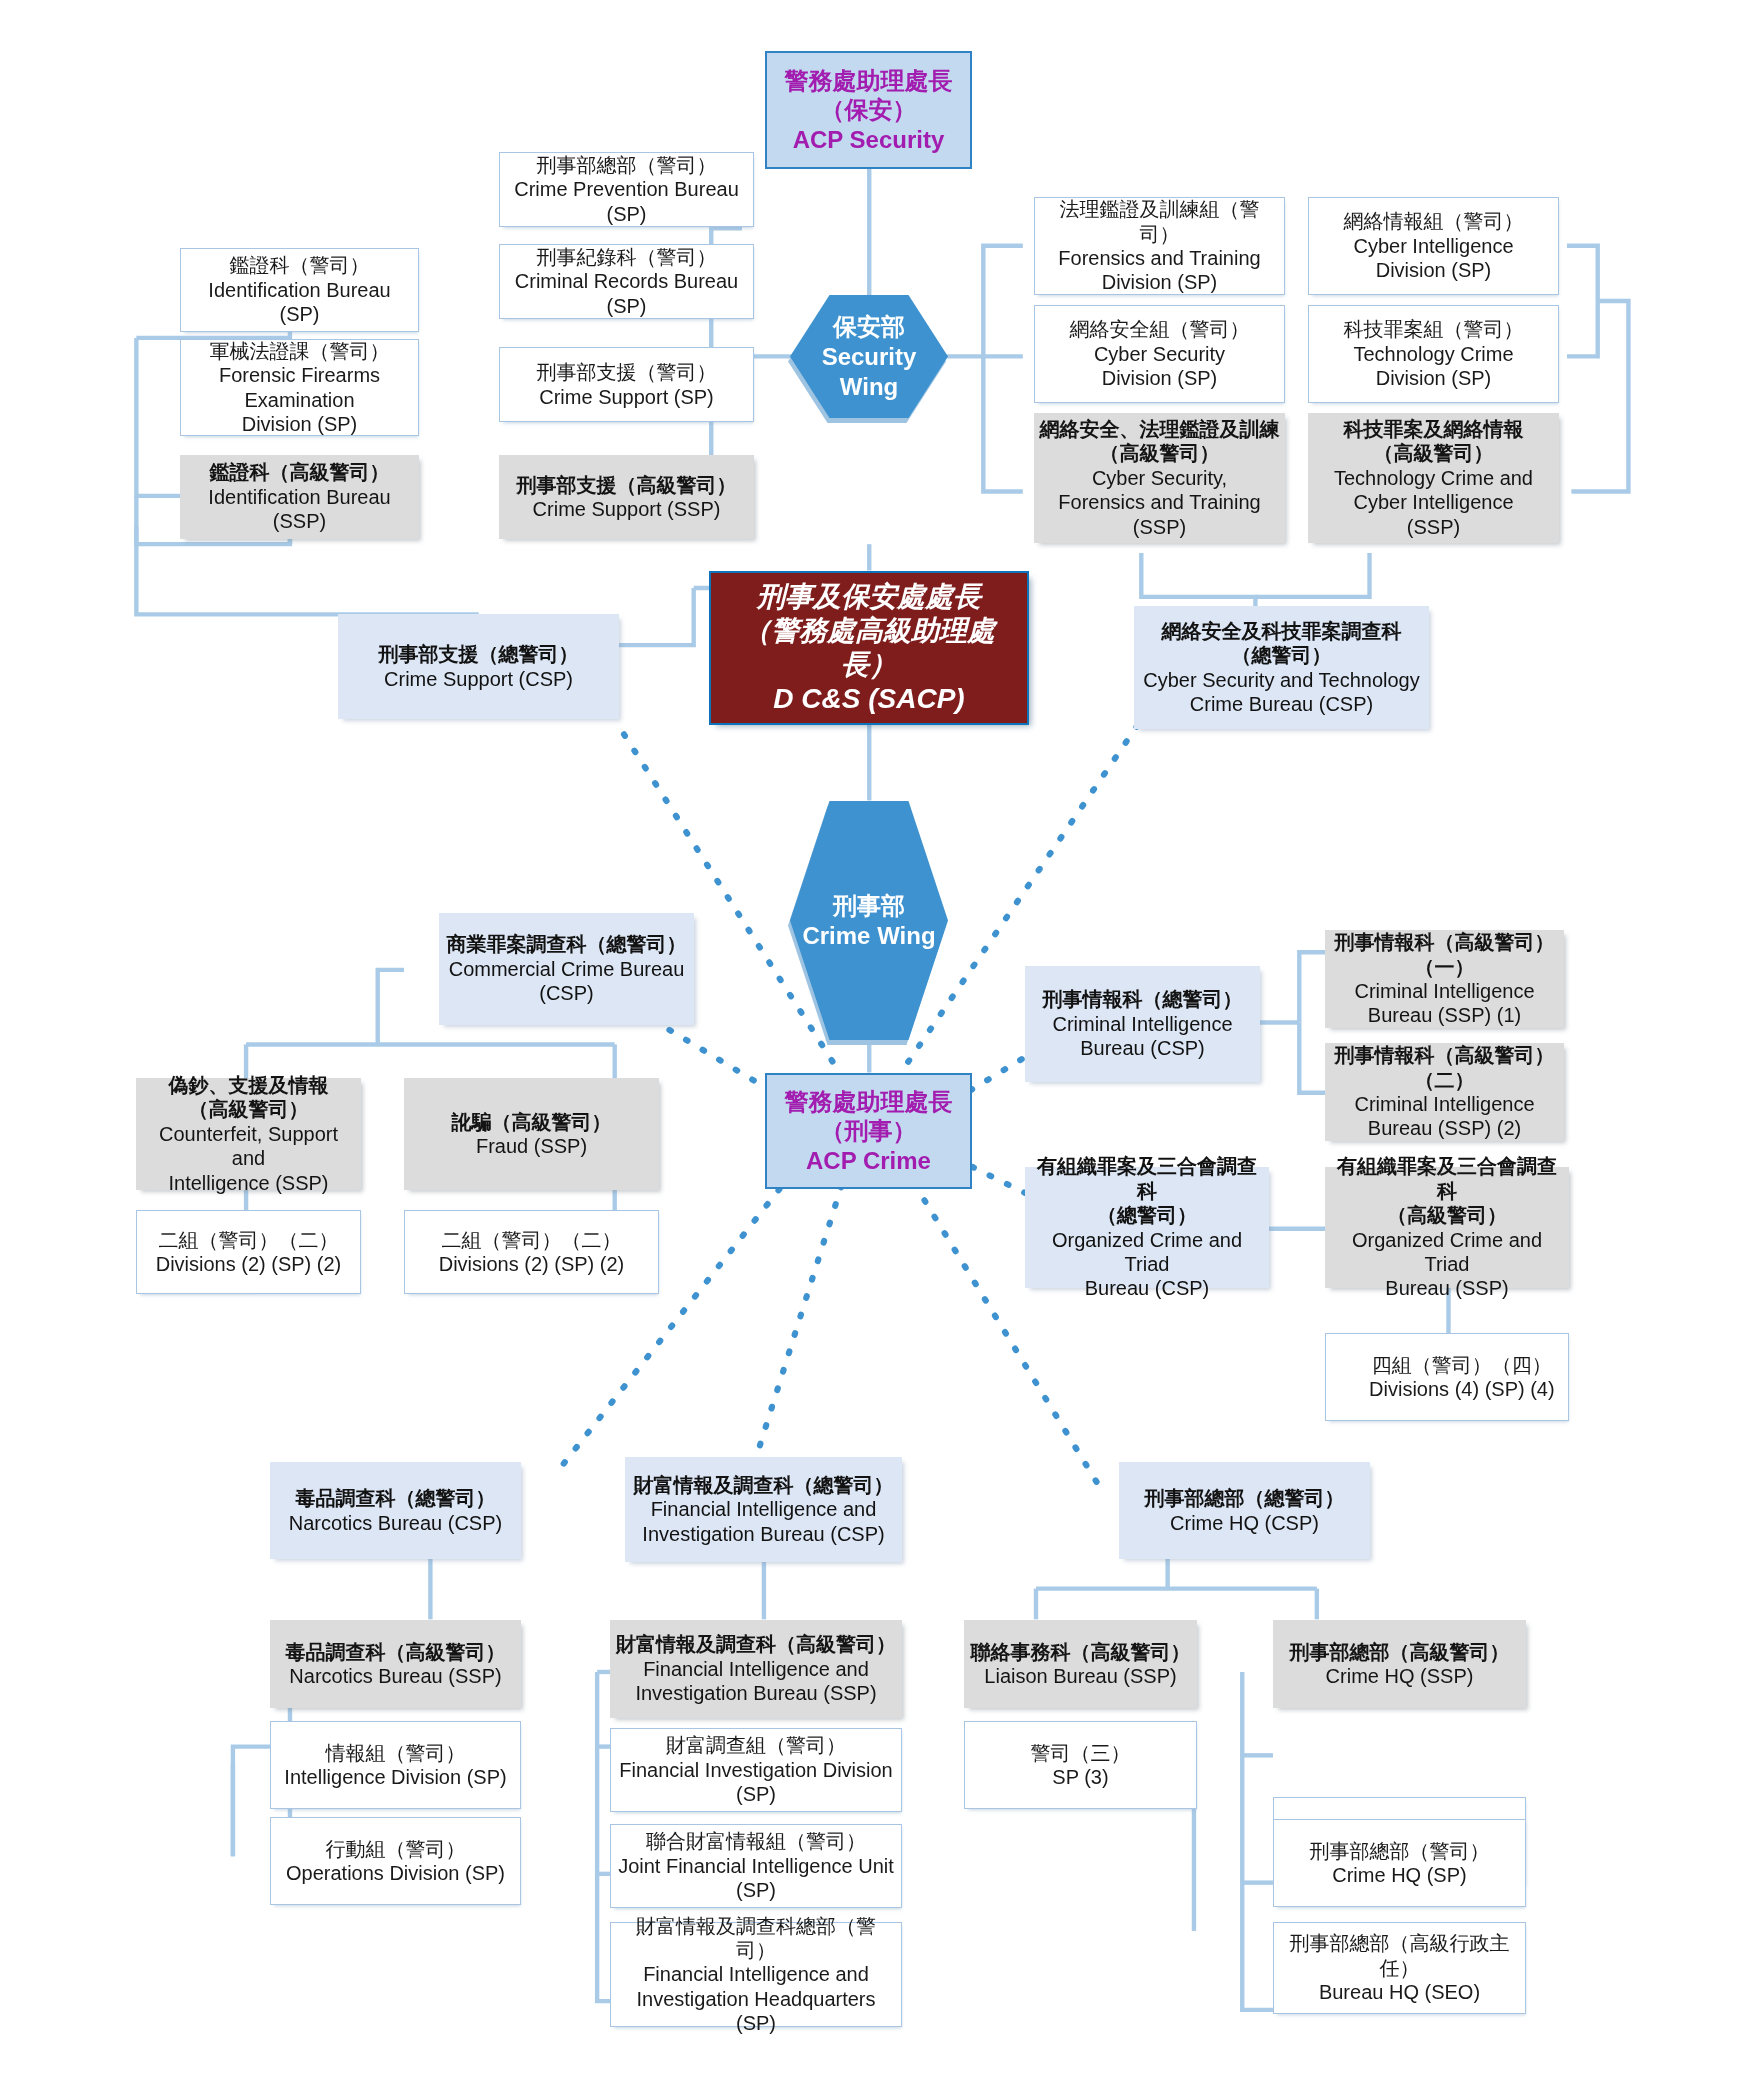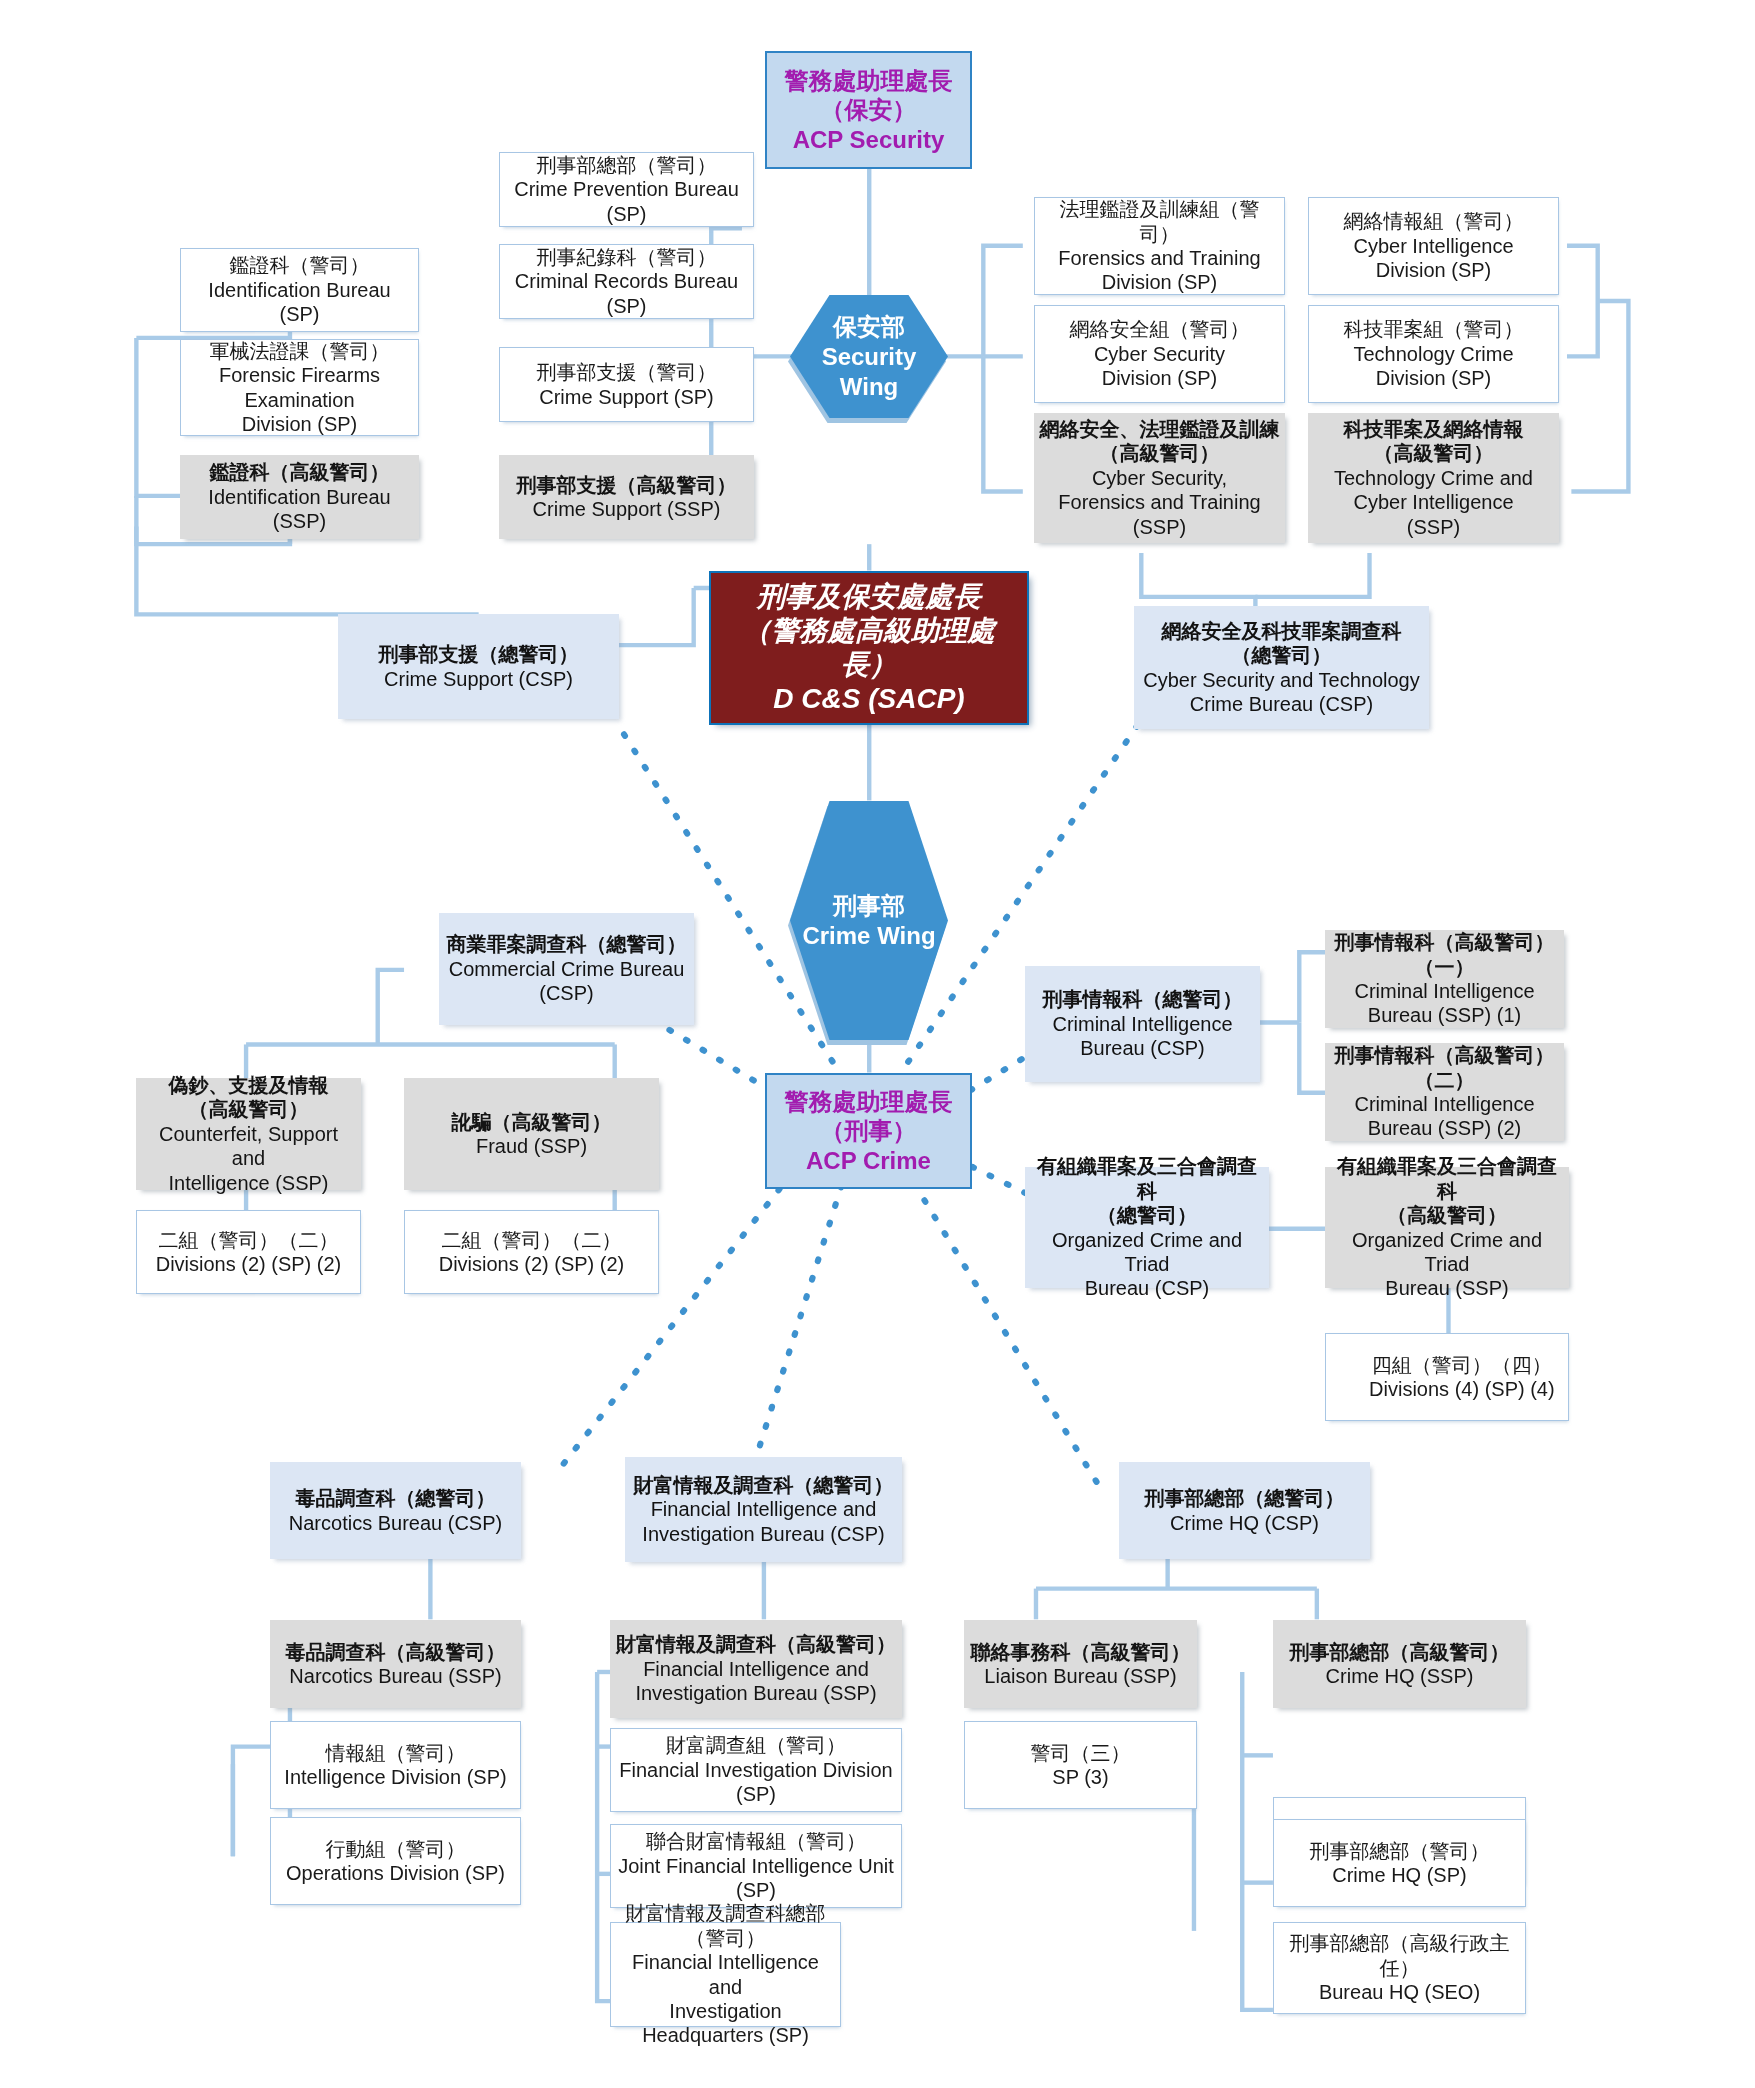--- a/index.html
+++ b/index.html
@@ -378,21 +378,21 @@
   <div class="node t-white" style="left:610px; top:1728px; width:292px; height:84px;">
     <span class="zh">財富調查組（警司）</span>
     <span class="en">Financial Investigation Division (SP)</span>
   </div>
 
   <div class="node t-white" style="left:610px; top:1824px; width:292px; height:84px;">
     <span class="zh">聯合財富情報組（警司）</span>
     <span class="en">Joint Financial Intelligence Unit (SP)</span>
   </div>
 
-  <div class="node t-white" style="left:610px; top:1922px; width:231px; height:105px;">
+  <div class="node t-white" style="left:610px; top:1922px; width:292px; height:105px;">
     <span class="zh">財富情報及調查科總部（警司）</span>
     <span class="en">Financial Intelligence and<br>Investigation Headquarters (SP)</span>
   </div>
 
   <div class="node t-lblue" style="left:1119px; top:1462px; width:251px; height:97px;">
     <span class="zh">刑事部總部（總警司）</span>
     <span class="en">Crime HQ (CSP)</span>
   </div>
 
   <div class="node t-grey" style="left:964px; top:1620px; width:233px; height:88px;">

